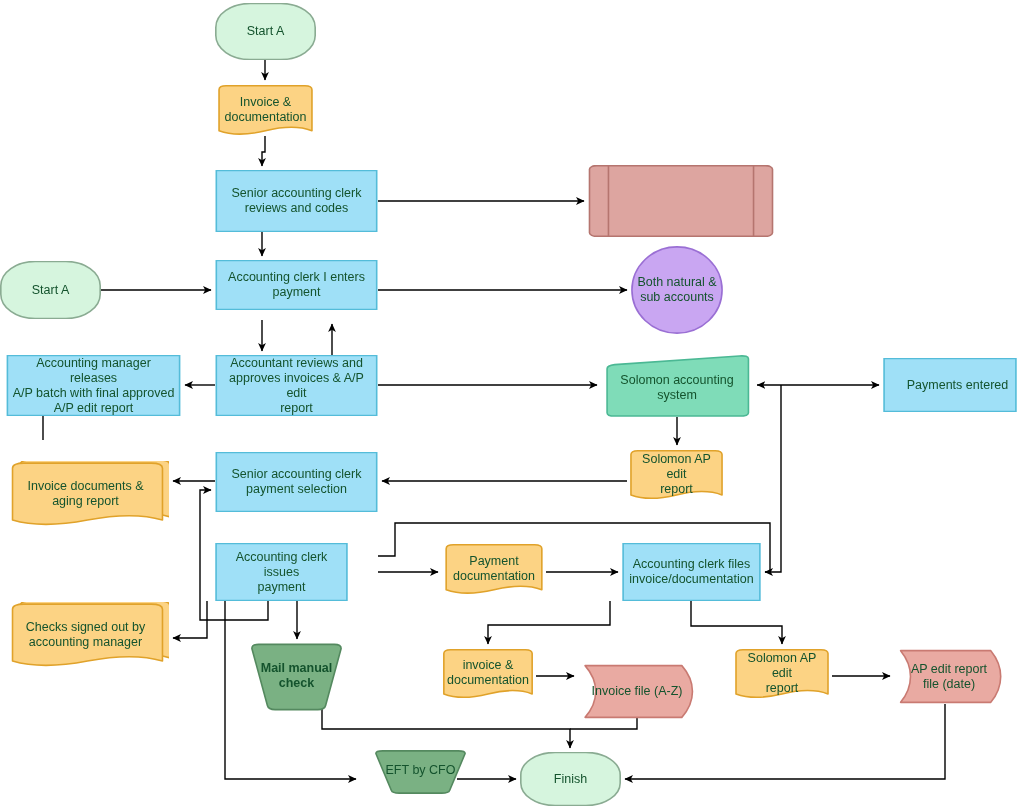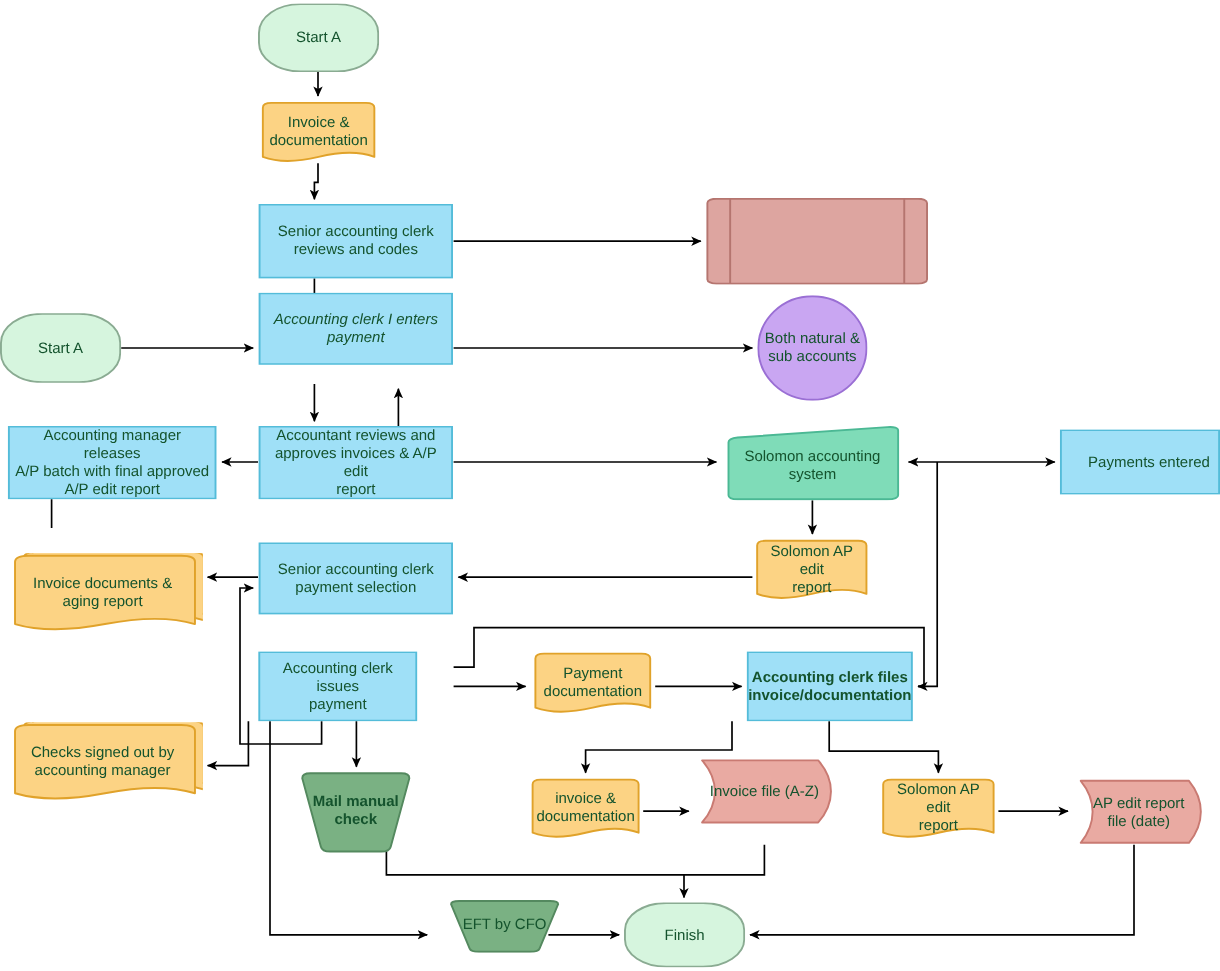--- a/index.html
+++ b/index.html
@@ -78,21 +78,21 @@
         <span class="lbl">Senior accounting clerk
 reviews and codes</span>
       </div>
       <div class="node" style="left: 588px; top: 165px; width: 186px; height: 72px;">
         <svg class="svgshape" viewBox="0 0 100 100" preserveAspectRatio="none">
           <rect x="0.8" y="0.8" width="98.4" height="98.4" rx="4" ry="5" fill="#dda5a0" stroke="#b5756f" stroke-width="1.6" vector-effect="non-scaling-stroke"></rect>
           <line x1="11" y1="0.8" x2="11" y2="99.2" stroke="#b5756f" stroke-width="1.6" vector-effect="non-scaling-stroke"></line>
           <line x1="89" y1="0.8" x2="89" y2="99.2" stroke="#b5756f" stroke-width="1.6" vector-effect="non-scaling-stroke"></line>
         </svg>
       </div>
-      <div class="node" style="left: 215px; top: 244px; width: 163px; height: 60px; font-style: italic;">
+      <div class="node" style="left: 215px; top: 260px; width: 163px; height: 50px;">
         <svg class="svgshape" viewBox="0 0 100 100" preserveAspectRatio="none">
           <rect x="0.8" y="0.8" width="98.4" height="98.4" fill="#9fe0f7" stroke="#54bcd9" stroke-width="1.6" vector-effect="non-scaling-stroke"></rect>
         </svg>
         <span class="lbl">Accounting clerk I enters
 payment</span>
       </div>
       <div class="node" style="left: 0px; top: 261px; width: 101px; height: 58px;">
         <svg class="svgshape" viewBox="0 0 100 100" preserveAspectRatio="none">
           <rect x="0.8" y="0.8" width="98.4" height="98.4" rx="34" ry="42" fill="#d6f5de" stroke="#8aab92" stroke-width="1.6" vector-effect="non-scaling-stroke"></rect>
         </svg>
@@ -164,21 +164,21 @@
         <span class="lbl">Accounting clerk issues
 payment</span>
       </div>
       <div class="node" style="left: 442px; top: 543px; width: 104px; height: 57px;">
         <svg class="svgshape" viewBox="0 0 100 100" preserveAspectRatio="none">
           <path d="M4,10 Q4,3 11,3 L89,3 Q96,3 96,10 L96,82 Q78,70 50,82 Q22,94 4,82 Z" fill="#fcd384" stroke="#e0a22a" stroke-width="1.6" vector-effect="non-scaling-stroke" stroke-linejoin="round"></path>
         </svg>
         <span class="lbl" style="margin-top: -6px;">Payment
 documentation</span>
       </div>
-      <div class="node" style="left: 622px; top: 543px; width: 139px; height: 58px; font-weight: bold;">
+      <div class="node" style="left: 622px; top: 543px; width: 139px; height: 58px;">
         <svg class="svgshape" viewBox="0 0 100 100" preserveAspectRatio="none">
           <rect x="0.8" y="0.8" width="98.4" height="98.4" fill="#9fe0f7" stroke="#54bcd9" stroke-width="1.6" vector-effect="non-scaling-stroke"></rect>
         </svg>
         <span class="lbl">Accounting clerk files
 invoice/documentation</span>
       </div>
       <div class="node" style="left: 6px; top: 602px; width: 163px; height: 72px;">
         <svg class="svgshape" viewBox="0 0 100 100" preserveAspectRatio="none">
           <path d="M4,10 Q4,3 11,3 L89,3 Q96,3 96,10 L96,82 Q78,70 50,82 Q22,94 4,82 Z" transform="translate(9,-9)" fill="#fcd384" stroke="#e0a22a" stroke-width="1.6" vector-effect="non-scaling-stroke" stroke-linejoin="round"></path>
           <path d="M4,10 Q4,3 11,3 L89,3 Q96,3 96,10 L96,82 Q78,70 50,82 Q22,94 4,82 Z" transform="translate(4.5,-4.5)" fill="#fcd384" stroke="#e0a22a" stroke-width="1.6" vector-effect="non-scaling-stroke" stroke-linejoin="round"></path>
@@ -194,21 +194,21 @@
         <span class="lbl" style="margin-top: -3px;">Mail manual
 check</span>
       </div>
       <div class="node" style="left: 440px; top: 648px; width: 96px; height: 56px;">
         <svg class="svgshape" viewBox="0 0 100 100" preserveAspectRatio="none">
           <path d="M4,10 Q4,3 11,3 L89,3 Q96,3 96,10 L96,82 Q78,70 50,82 Q22,94 4,82 Z" fill="#fcd384" stroke="#e0a22a" stroke-width="1.6" vector-effect="non-scaling-stroke" stroke-linejoin="round"></path>
         </svg>
         <span class="lbl" style="margin-top: -6px;">invoice &amp;
 documentation</span>
       </div>
-      <div class="node" style="left: 578px; top: 632px; width: 118px; height: 55px;">
+      <div class="node" style="left: 578px; top: 664px; width: 118px; height: 55px;">
         <svg class="svgshape" viewBox="0 0 100 100" preserveAspectRatio="none">
           <path d="M6,3 L88,3 Q97,25 97,50 Q97,75 88,97 L6,97 Q15,75 15,50 Q15,25 6,3 Z" fill="#e9aaa2" stroke="#c97a72" stroke-width="1.6" vector-effect="non-scaling-stroke" stroke-linejoin="round"></path>
         </svg>
         <span class="lbl">Invoice file (A-Z)</span>
       </div>
       <div class="node" style="left: 732px; top: 648px; width: 100px; height: 56px;">
         <svg class="svgshape" viewBox="0 0 100 100" preserveAspectRatio="none">
           <path d="M4,10 Q4,3 11,3 L89,3 Q96,3 96,10 L96,82 Q78,70 50,82 Q22,94 4,82 Z" fill="#fcd384" stroke="#e0a22a" stroke-width="1.6" vector-effect="non-scaling-stroke" stroke-linejoin="round"></path>
         </svg>
         <span class="lbl" style="margin-top: -6px;">Solomon AP edit

